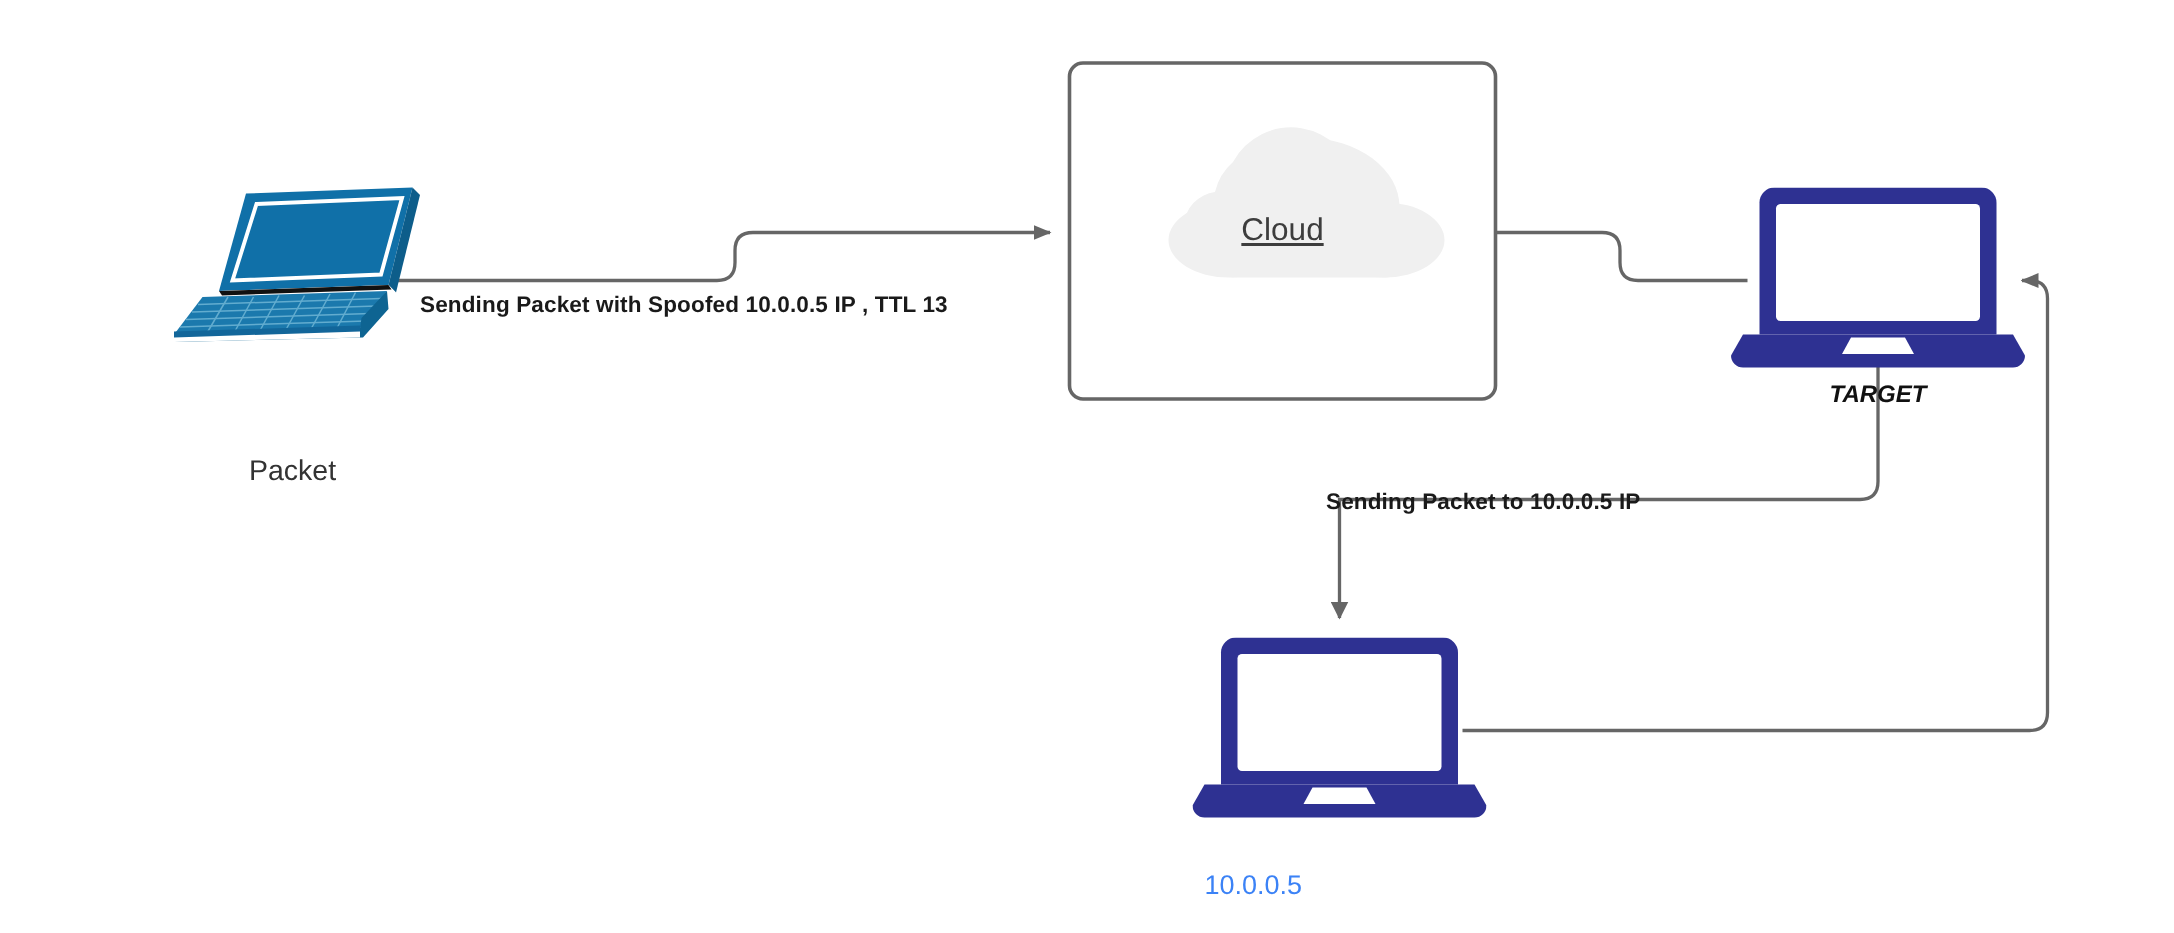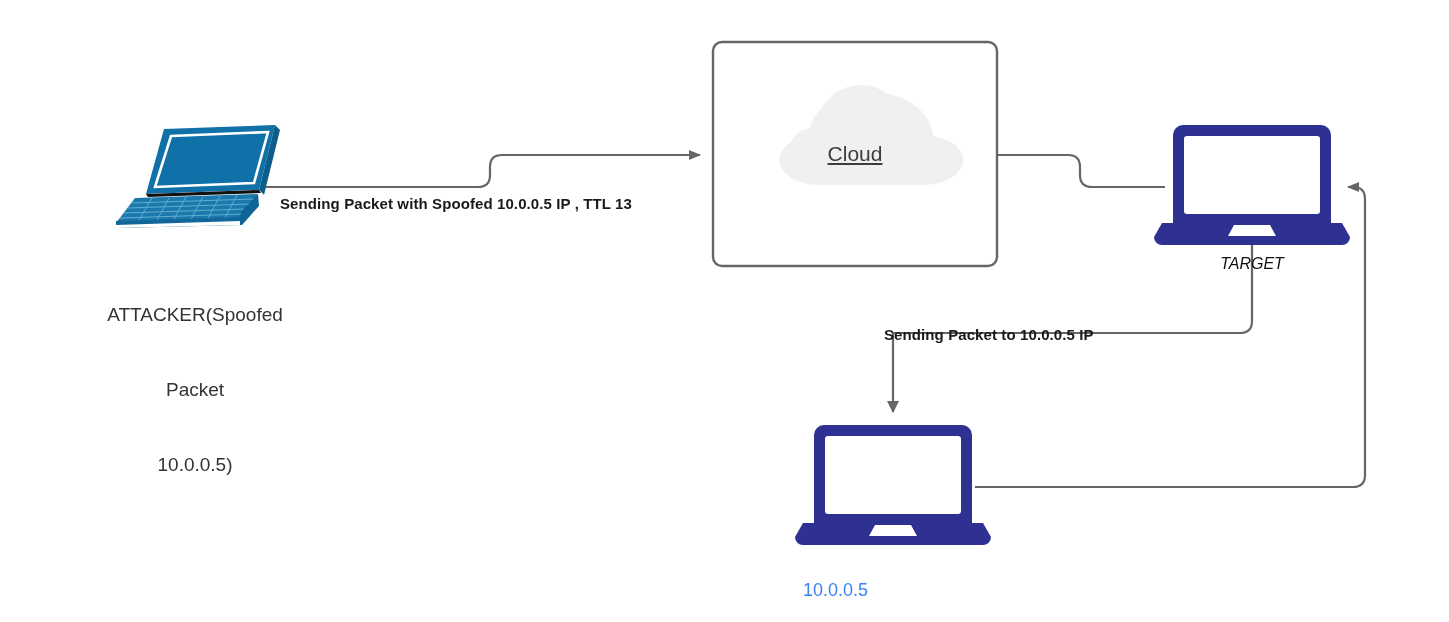--- a/index.html
+++ b/index.html
@@ -44,21 +44,21 @@
     color: #333333;
   }
   .lbl-edge {
     font-size: 15px;
     font-weight: bold;
     color: #1a1a1a;
     letter-spacing: 0.1px;
   }
   .lbl-node-bold-italic {
     font-size: 16px;
-    font-weight: normal;
+    font-weight: bold;
     font-style: italic;
     color: #111111;
     text-align: center;
   }
   .lbl-node-plain {
     font-size: 18px;
     color: #3b82f6;
     text-align: left;
     margin-top: 25px;
   }
@@ -123,23 +123,21 @@
         <line x1="129" y1="73" x2="116" y2="98"></line>
       </g>
 
       <polygon points="8,101 132,97 133,90 150,72 151,84 134,103 9,106" fill="#0e6492"></polygon>
       <polygon points="8,101 132,97 132,103 8,106" fill="#ffffff"></polygon>
       <polygon points="8,99 132,95 132,99 8,103" fill="#12669a"></polygon>
     </svg>
   </div>
 
   <div class="lbl lbl-plain" style="left:60px; top:252px; width:270px;">
-    <div>ATTACKER(Spoofed</div>
     <div>Packet</div>
-    <div>10.0.0.5)</div>
   </div>
 
   <div class="node" style="left:711px; top:40px; width:288px; height:228px;">
     <svg width="288" height="228" viewBox="0 0 288 228" xmlns="http://www.w3.org/2000/svg">
       <rect x="2" y="2" width="284" height="224" rx="9" ry="9" fill="#ffffff" stroke="#666666" stroke-width="2.4"></rect>
       <g>
         <path d="M96,135
                  a24,24 0 0 1 3,-47
                  a38,38 0 0 1 12,-20
                  a44,44 0 0 1 82,13

